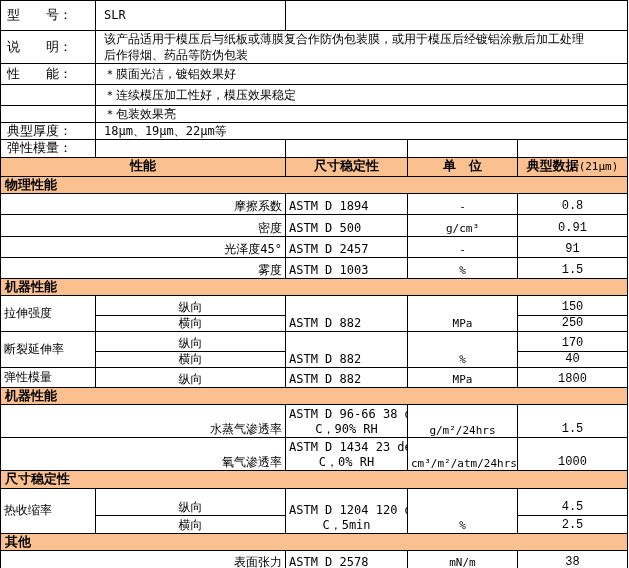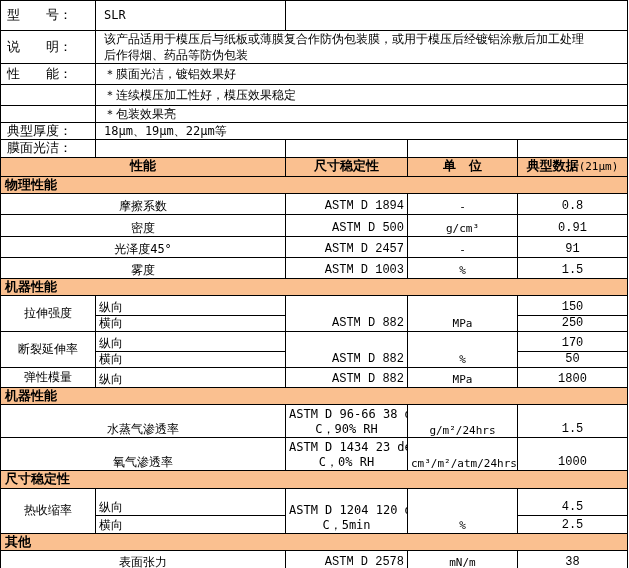--- a/index.html
+++ b/index.html
@@ -12,24 +12,24 @@
   td{border:1px solid #000;padding:0 3px;overflow:hidden;line-height:1.25;}
   
   .lbl{font-size:13px;text-align:left;padding-left:6px;vertical-align:middle;white-space:nowrap;margin-left:8px;}
   .tv{text-align:left;padding-left:8px;vertical-align:middle;}
   .desc div{line-height:16px;}
   
   .band{background:var(--accent,#FAC090);font-weight:bold;font-size:13px;text-align:left;padding-left:4px;vertical-align:middle;margin-left:32px;}
   .hdr{background:var(--accent,#FAC090);font-weight:bold;font-size:13px;text-align:center;vertical-align:middle;}
   .sfx{font-weight:normal;font-size:11px;}
   
-  .pc{text-align:center;vertical-align:bottom;}
-  .nm{text-align:center;vertical-align:middle;}
-  .dir{vertical-align:bottom;}
-  .m{text-align:right;vertical-align:bottom;white-space:nowrap;font-family:Liberation Mono, monospace;}
+  .pc{text-align:right;vertical-align:bottom;}
+  .nm{vertical-align:middle;}
+  .dir{text-align:center;vertical-align:bottom;}
+  .m{text-align:left;vertical-align:bottom;white-space:nowrap;}
   .m2{text-align:center;vertical-align:bottom;white-space:nowrap;}
   .m2 div{line-height:15px;}
   .u{text-align:center;vertical-align:bottom;font-size:11px;white-space:nowrap;}
   .v{text-align:center;vertical-align:bottom;font-family:Liberation Mono, monospace;}
   
   .r30{height:30px}.r35{height:24px}.r21{height:21px}.r17{height:17px}
   .r16{height:16px}.r19{height:19px}.r22{height:22px}.r20{height:20px}
   .r33{height:33px}.r27{height:27px}.r18{height:18px}
 </style>
 </head>
@@ -67,21 +67,21 @@
   </tr>
   <tr class="r17">
     <td class="lbl"></td>
     <td colspan="4" class="tv">＊包装效果亮</td>
   </tr>
   <tr class="r16">
     <td class="lbl">典型厚度：</td>
     <td colspan="4" class="tv">18μm、19μm、22μm等</td>
   </tr>
   <tr class="r17">
-    <td class="lbl">膜面光洁：</td>
+    <td class="lbl">弹性模量：</td>
     <td></td>
     <td></td>
     <td></td>
     <td></td>
   </tr>
 
   <tr class="r19">
     <td colspan="2" class="hdr">性能</td>
     <td class="hdr">尺寸稳定性</td>
     <td class="hdr">单　位</td>
@@ -132,21 +132,21 @@
   </tr>
   <tr class="r20">
     <td rowspan="2" class="nm">断裂延伸率</td>
     <td class="dir">纵向</td>
     <td rowspan="2" class="m">ASTM D 882</td>
     <td rowspan="2" class="u">%</td>
     <td class="v">170</td>
   </tr>
   <tr class="r16">
     <td class="dir">横向</td>
-    <td class="v">50</td>
+    <td class="v">40</td>
   </tr>
   <tr class="r20">
     <td class="nm">弹性模量</td>
     <td class="dir">纵向</td>
     <td class="m">ASTM D 882</td>
     <td class="u">MPa</td>
     <td class="v">1800</td>
   </tr>
 
   <tr class="r16">

